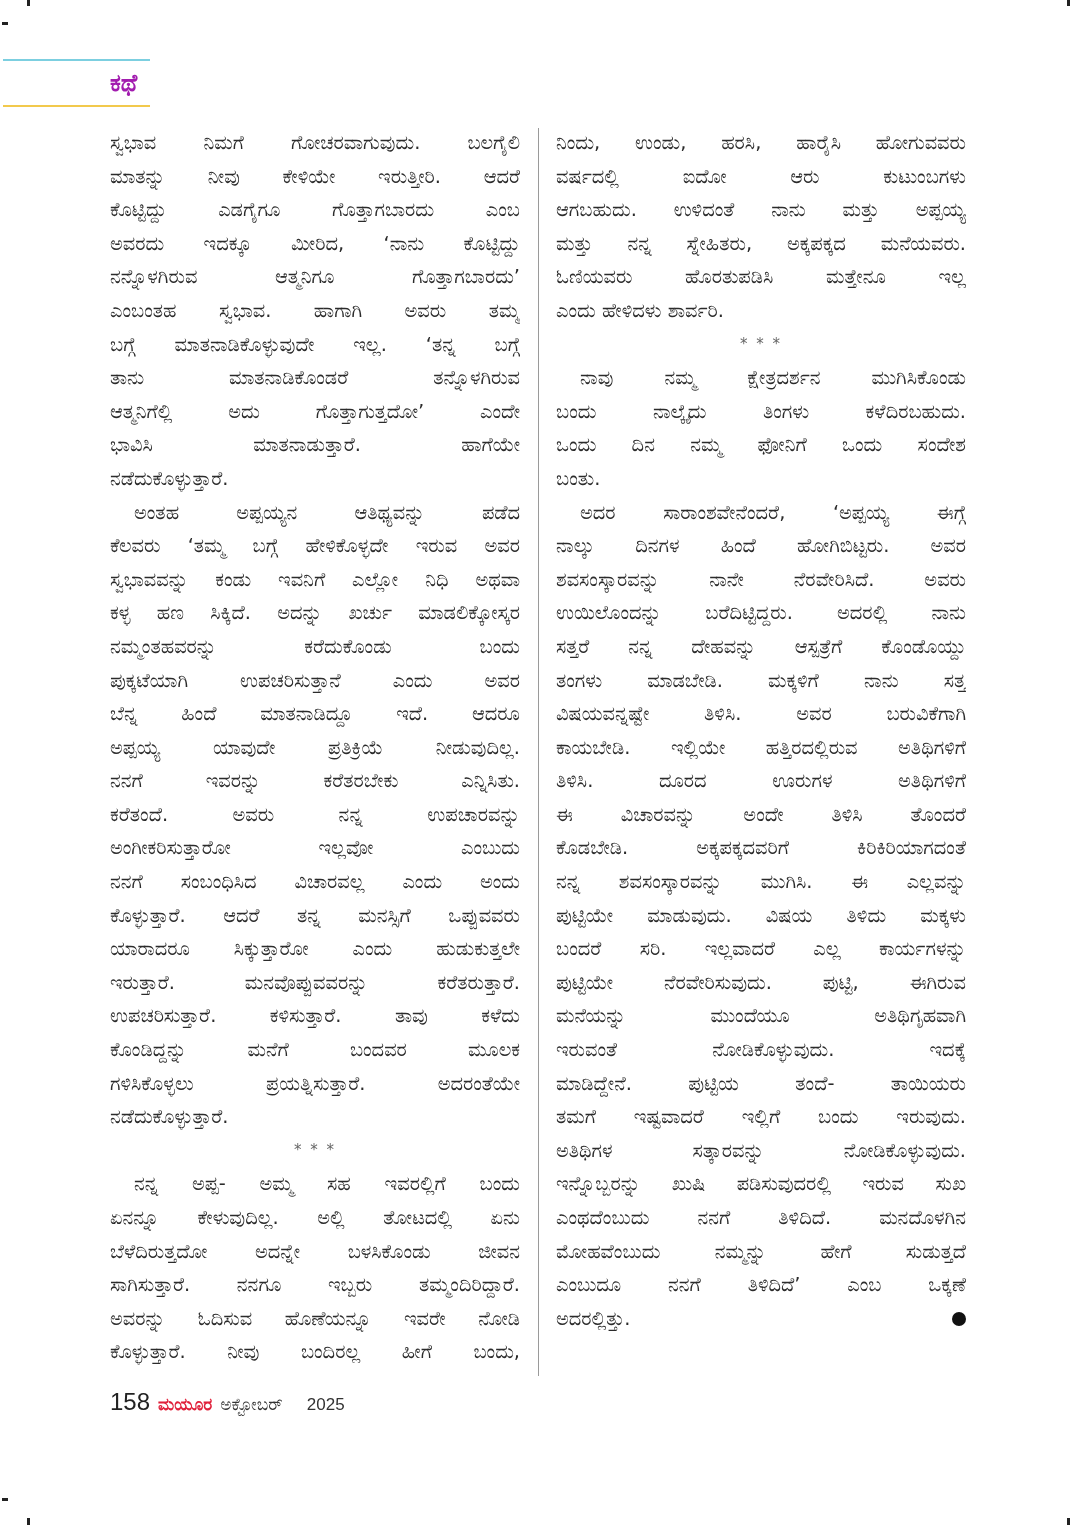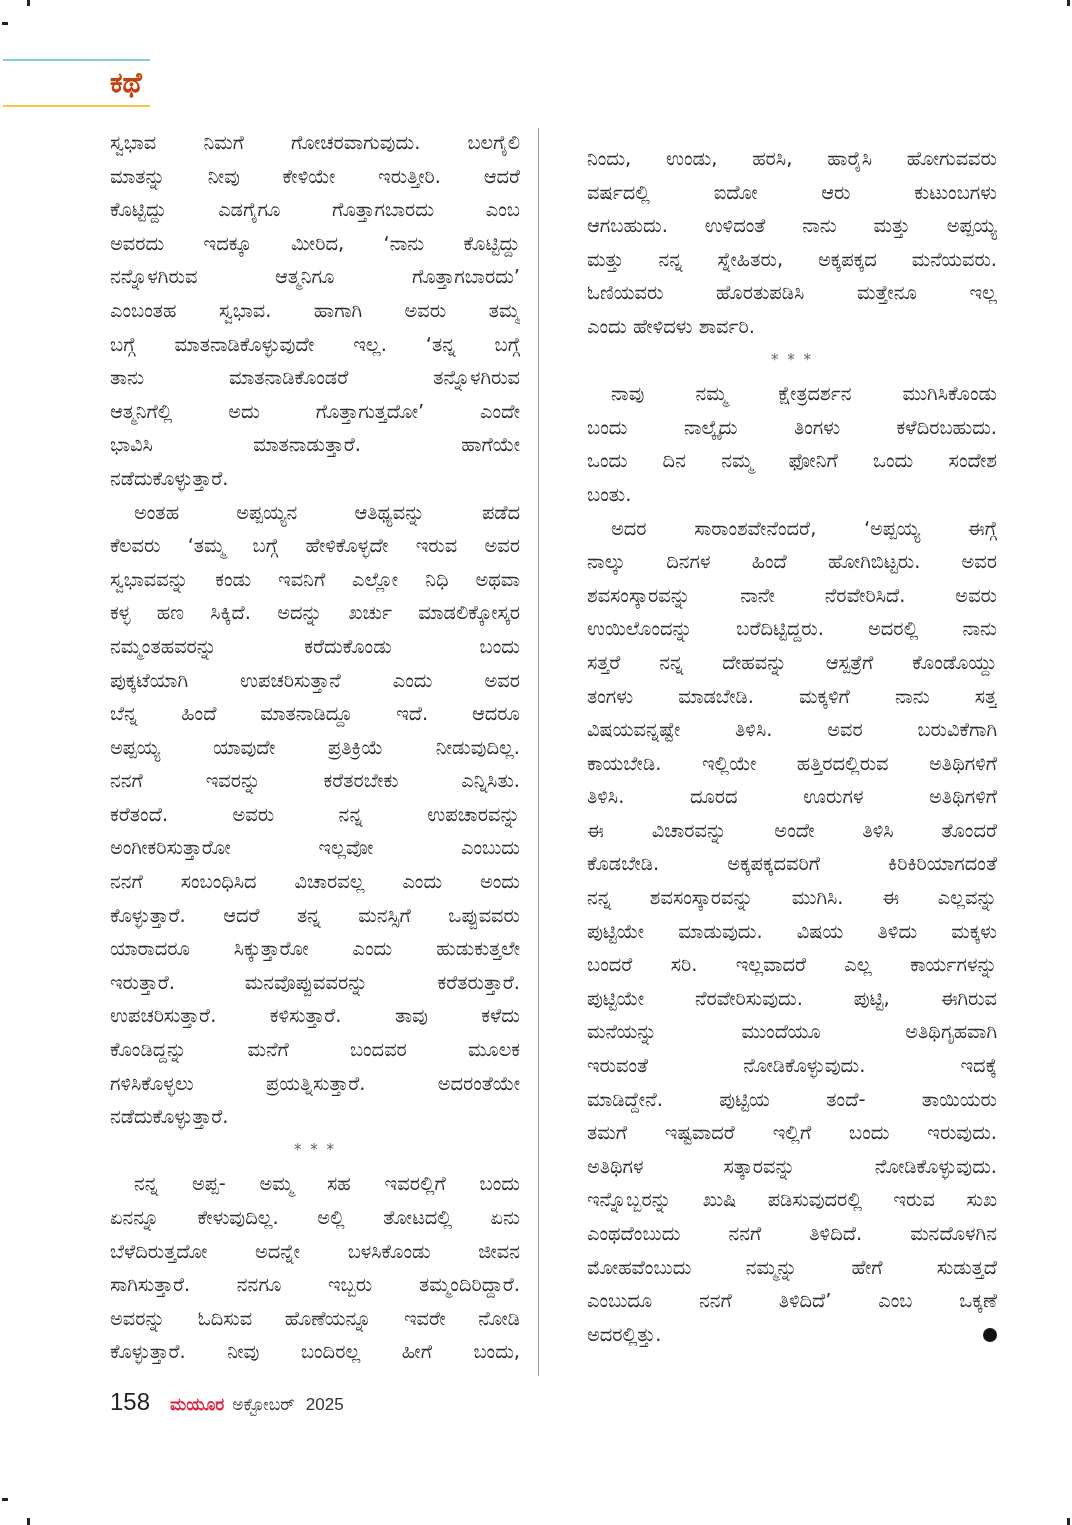--- a/index.html
+++ b/index.html
@@ -5,40 +5,40 @@
   html, body { margin: 0; padding: 0; background: #ffffff; }
   body {
     width: 1072px; height: 1525px; position: relative; overflow: hidden;
     font-family: "DejaVu Sans", sans-serif; color: #2b2b2b;
   }
   .crop { position: absolute; background: #222; }
   .rule-top { position: absolute; left: 3px; top: 59px; width: 147px; height: 2px; background: #7ccfe0; }
   .rule-bottom { position: absolute; left: 3px; top: 105px; width: 147px; height: 2px; background: #f2c94c; }
   .section-label {
     position: absolute; left: 110px; top: 64px;
-    font-size: 28px; font-weight: bold; color: #c2410c; line-height: 38px;
+    font-size: 24px; font-weight: bold; color: #a21caf; line-height: 38px;
   }
   .col {
     position: absolute; top: 126px; width: 410px;
     font-size: 19.4px; line-height: 33.6px; text-align: justify;
     text-align-last: justify;
   }
   .col .line { display: block; height: 33.6px; white-space: nowrap; overflow: hidden; }
   .col .line.last { text-align-last: left; }
   .col .line.indent { padding-left: 24px; }
   .col-left { left: 110px; }
-  .col-right { left: 587px; margin-top: 16px; }
+  .col-right { left: 556px; }
   .divider { position: absolute; left: 538px; top: 128px; width: 1px; height: 1248px; background: #9a9a9a; }
   .stars { display: block; text-align: center !important; text-align-last: center !important; font-size: 15px; color: #666; height: 33.6px; line-height: 33.6px; letter-spacing: 2px; }
   .end-dot { display: inline-block; width: 14px; height: 14px; border-radius: 50%; background: #111; position: absolute; right: 0; top: 10px; }
   .footer { position: absolute; left: 110px; top: 1388px; height: 40px; display: flex; align-items: baseline; }
   .footer .page-num { font-size: 24px; color: #222; font-family: Liberation Sans, sans-serif; }
-  .footer .brand { font-size: 17px; font-weight: bold; color: #e0203a; margin-left: 20px; }
+  .footer .brand { font-size: 17px; font-weight: bold; color: #e0203a; margin-left: 8px; }
   .footer .month { font-size: 17px; color: #333; margin-left: 8px; }
-  .footer .year { font-size: 17px; color: #333; margin-left: 11px; font-family: "Liberation Sans", sans-serif; }
+  .footer .year { font-size: 17px; color: #333; margin-left: 24px; font-family: "Liberation Sans", sans-serif; }
 </style>
 </head>
 <body>
 
 <div class="crop" style="left:27px;top:0;width:3px;height:6px;"></div>
 <div class="crop" style="left:2px;top:22px;width:6px;height:3px;"></div>
 <div class="crop" style="left:1067px;top:0;width:3px;height:6px;"></div>
 <div class="crop" style="left:2px;top:1498px;width:6px;height:3px;"></div>
 <div class="crop" style="left:27px;top:1518px;width:3px;height:7px;"></div>
 <div class="crop" style="left:1067px;top:1518px;width:3px;height:7px;"></div>

